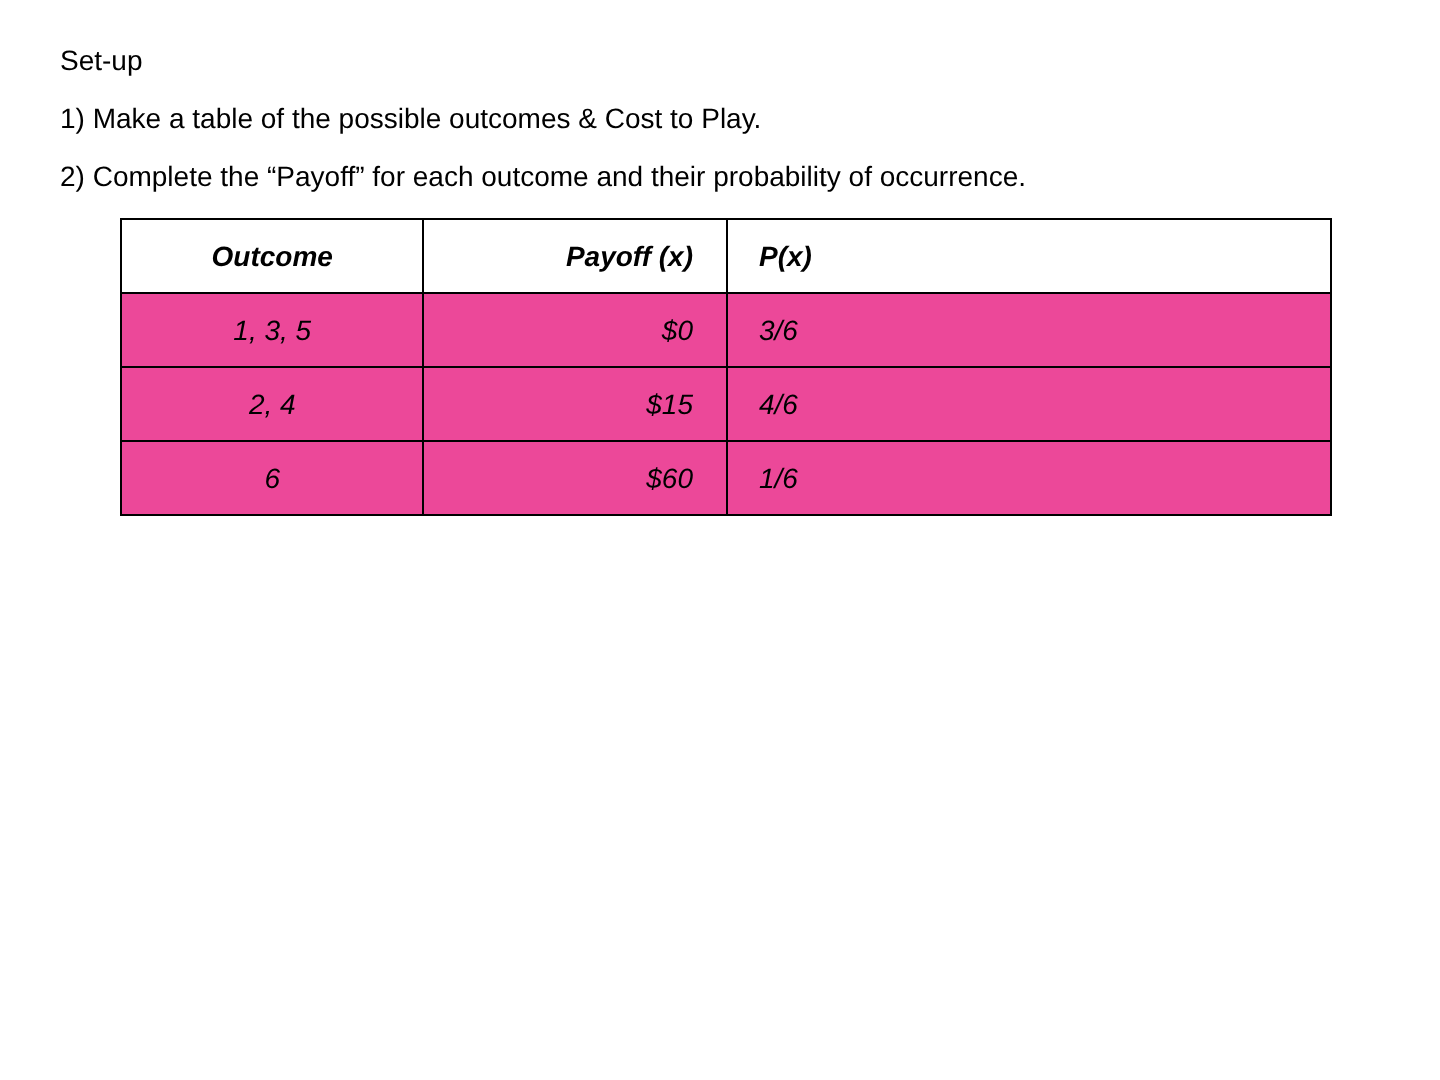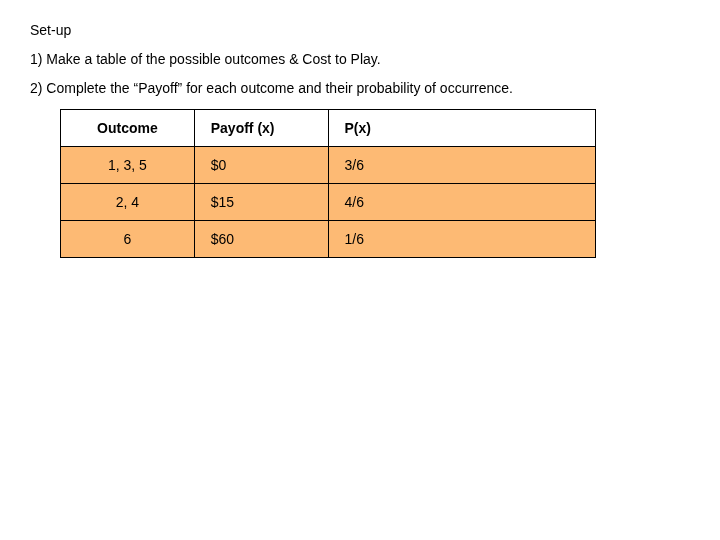--- a/index.html
+++ b/index.html
@@ -32,48 +32,49 @@
       margin-left: 20px;
     }
 
     .table-container {
       margin-top: 10px;
       margin-left: 30px;
     }
 
     table {
       border-collapse: collapse;
-      width: 536px;
+      width: 606px;
+      font-style: italic;
     }
 
     th, td {
       border: 1px solid #000000;
       padding: 10px 16px;
       text-align: center;
       vertical-align: middle;
     }
 
     thead th {
       background: #ffffff;
       font-weight: bold;
     }
 
     tbody td {
-      background: #fdba74;
+      background: #ec4899;
       font-weight: normal;
     }
 
     .col-outcome {
       width: 130px;
       text-align: center;
     }
 
     .col-payoff {
       width: 130px;
-      text-align: left;
+      text-align: right;
     }
 
     .col-px {
       width: 260px;
       text-align: left;
     }
   </style>
 </head>
 <body>
 

